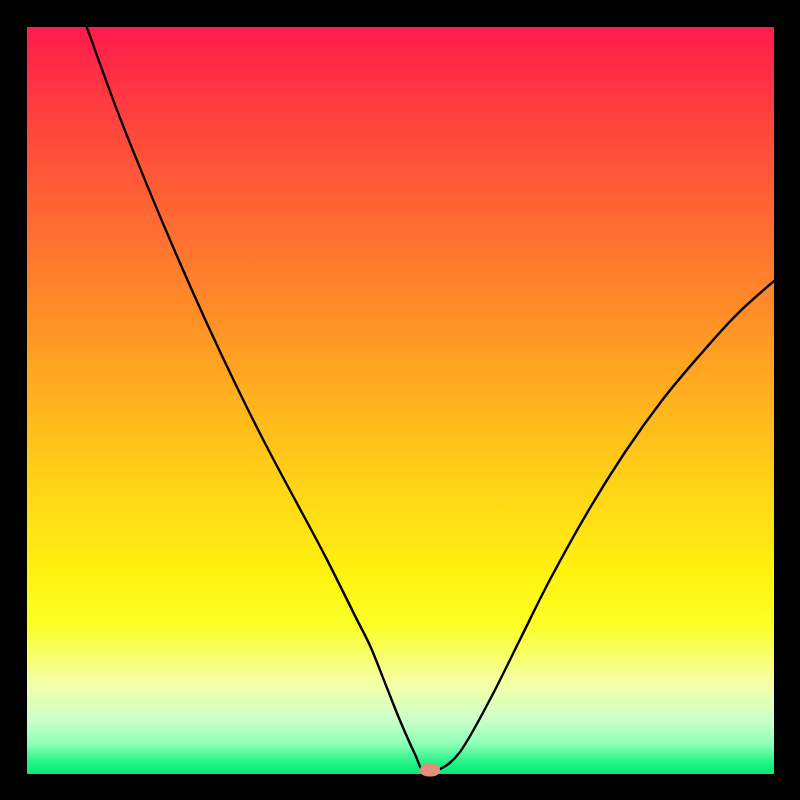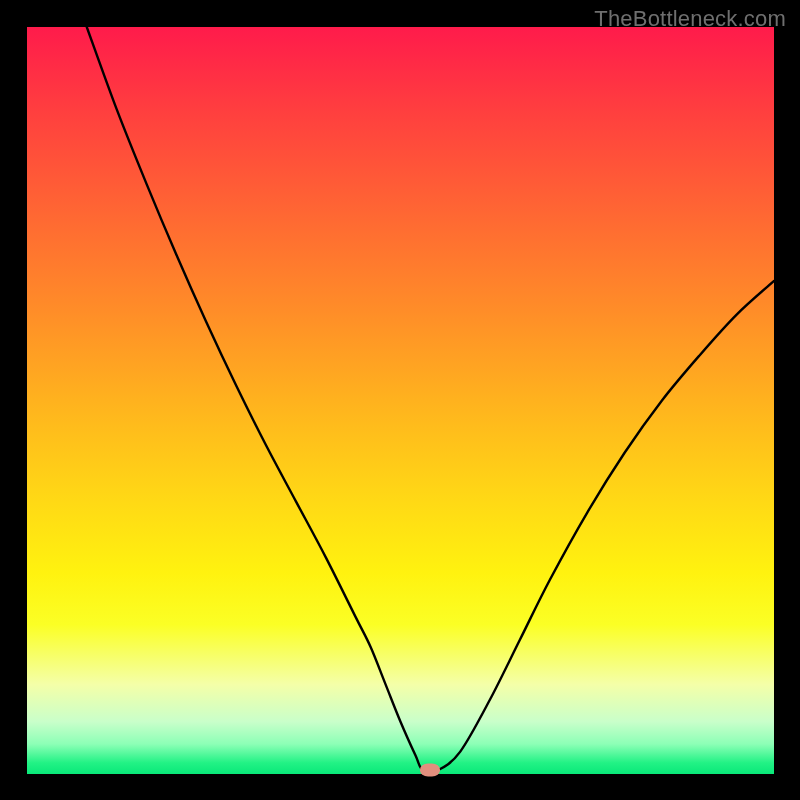--- a/index.html
+++ b/index.html
@@ -64,20 +64,19 @@
     border-radius: 8px / 6px;
     background: #e28f7e;
     z-index: 3;
     transform: translate(-50%, -50%);
   }
 </style>
 </head>
 <body>
 
 <div class="frame">
-  <div class="watermark">TheBottleneck.com</div>
   <div class="plot">
     <svg class="curve" viewBox="0 0 747 747" preserveAspectRatio="none">
       <path id="curve-path" fill="none" stroke="#000" stroke-width="2.4" stroke-linejoin="round" stroke-linecap="round" d="M 59.76 0.00 C 64.74 13.69, 79.68 56.02, 89.64 82.17 C 99.60 108.31, 109.56 132.59, 119.52 156.87 C 129.48 181.15, 139.44 204.80, 149.40 227.84 C 159.36 250.87, 169.32 273.28, 179.28 295.06 C 189.24 316.85, 199.20 338.02, 209.16 358.56 C 219.12 379.10, 229.08 399.02, 239.04 418.32 C 249.00 437.62, 258.96 455.67, 268.92 474.35 C 278.88 493.02, 288.84 511.07, 298.80 530.37 C 308.76 549.67, 321.21 575.19, 328.68 590.13 C 336.15 605.07, 338.64 608.80, 343.62 620.01 C 348.60 631.22, 353.58 644.91, 358.56 657.36 C 363.54 669.81, 368.52 682.88, 373.50 694.71 C 378.48 706.54, 384.70 720.23, 388.44 728.33 C 392.18 736.42, 392.18 740.77, 395.91 743.26 C 399.65 745.75, 404.63 746.38, 410.85 743.26 C 417.08 740.15, 424.55 736.42, 433.26 724.59 C 441.97 712.76, 453.18 690.97, 463.14 672.30 C 473.10 653.63, 483.06 632.46, 493.02 612.54 C 502.98 592.62, 511.69 573.94, 522.90 552.78 C 534.11 531.62, 547.80 506.72, 560.25 485.55 C 572.70 464.38, 585.15 444.47, 597.60 425.79 C 610.05 407.12, 622.50 389.69, 634.95 373.50 C 647.40 357.31, 659.85 343.00, 672.30 328.68 C 684.75 314.36, 697.20 300.05, 709.65 287.60 C 722.10 275.15, 740.77 259.58, 747.00 253.98"></path>
     </svg>
     <div class="marker" id="marker" style="left: 403.38px; top: 743.265px;"></div>
   </div>
 </div>
 
 </body></html>

